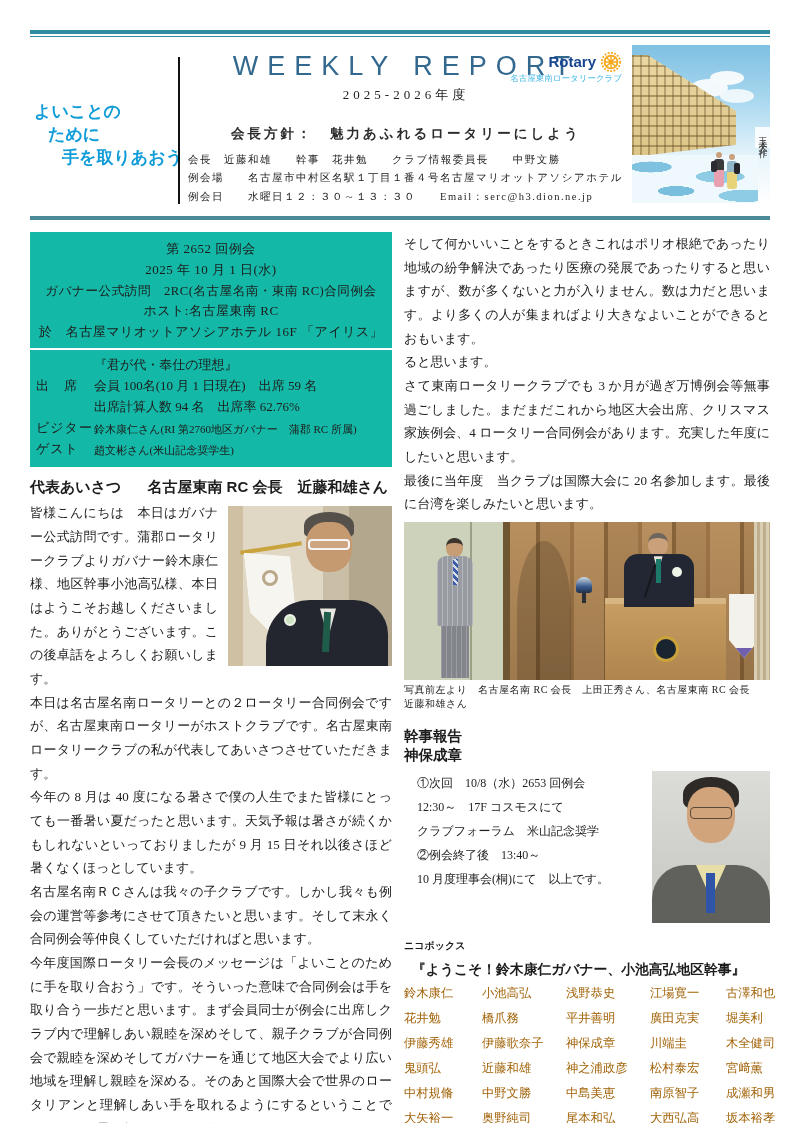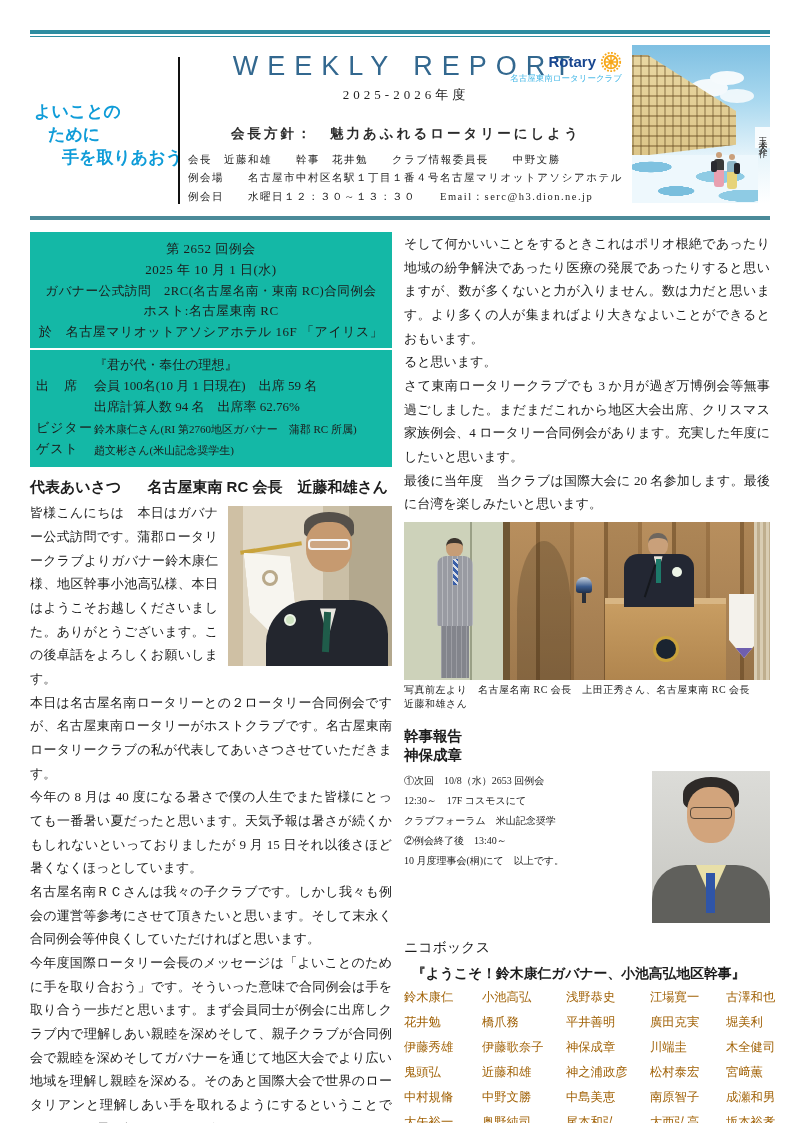--- a/index.html
+++ b/index.html
@@ -112,31 +112,31 @@
   .pp-banner { position:absolute; right:3%; bottom:14%; width:30px; height:64px; background:#f4f2ec;
     clip-path:polygon(0 0,100% 0,100% 72%,50% 100%,0 72%);
     box-shadow:inset 0 -22px 0 -12px #6f5fae; }
   .pp-banner::before { content:""; position:absolute; left:-4px; top:-4px; width:38px; height:4px; background:#caa33c; }
   .pp-col { position:absolute; right:0; top:0; width:16px; height:100%; background:repeating-linear-gradient(90deg,#d9cdb4 0 3px,#bfae8e 3px 6px); }
   .photo-caption { font-size:10px; letter-spacing:.5px; margin-top:3px; color:#222; }
   
   .secretary { margin-top:16px; }
   .sec-head { display:flex; justify-content:space-between; font-family:"Liberation Sans","DejaVu Sans",sans-serif; font-weight:bold; font-size:14.5px; padding-right:18px;flex-direction:column; }
   .sec-flex { display:flex; margin-top:6px; }
-  .sec-lines { flex:1; font-size:10px; line-height:2.0; }
+  .sec-lines { flex:1; font-size:12px; line-height:2.0;margin-left:13px; }
   .ph-hanai { width:118px; height:152px; position:relative; overflow:hidden; flex:none; background:linear-gradient(180deg,#dcdcd8,#c6c6c1); }
   .hn-hair { position:absolute; left:31px; top:6px; width:56px; height:34px; background:#2e2a28; border-radius:50% 50% 30% 30%; }
   .hn-face { position:absolute; left:35px; top:16px; width:48px; height:56px; background:#d2a47c; border-radius:44% 44% 46% 46%; }
   .hn-glasses { position:absolute; left:38px; top:36px; width:42px; height:12px; border:1.5px solid #584838; border-radius:4px; }
   .hn-suit { position:absolute; left:0; bottom:0; width:100%; height:58px; background:#60605c; border-radius:34px 34px 0 0; }
   .hn-shirt { position:absolute; left:44px; bottom:24px; width:30px; height:34px; background:#e8dfa8; clip-path:polygon(50% 100%,0 0,100% 0); }
   .hn-tie { position:absolute; left:54px; bottom:10px; width:9px; height:40px; background:#2f55a8; }
   
   .nico { margin-top:16px; font-family:"Liberation Sans","DejaVu Sans",sans-serif; }
-  .nico-head { font-weight:normal; font-size:14px; }
+  .nico-head { font-weight:bold; font-size:10px; }
   .nico-sub { font-weight:bold; font-size:13.8px; margin:8px 0 6px 8px; }
   .nico-grid { display:grid; grid-template-columns:78px 84px 84px 76px 72px; row-gap:8px; font-size:12.3px; color:#a16207; }
   .nico-grid .cell { white-space:nowrap; }
 </style>
 </head>
 <body>
 
 <div class="page">
   <div class="inner">
     <div class="top-rule-thick"></div>

